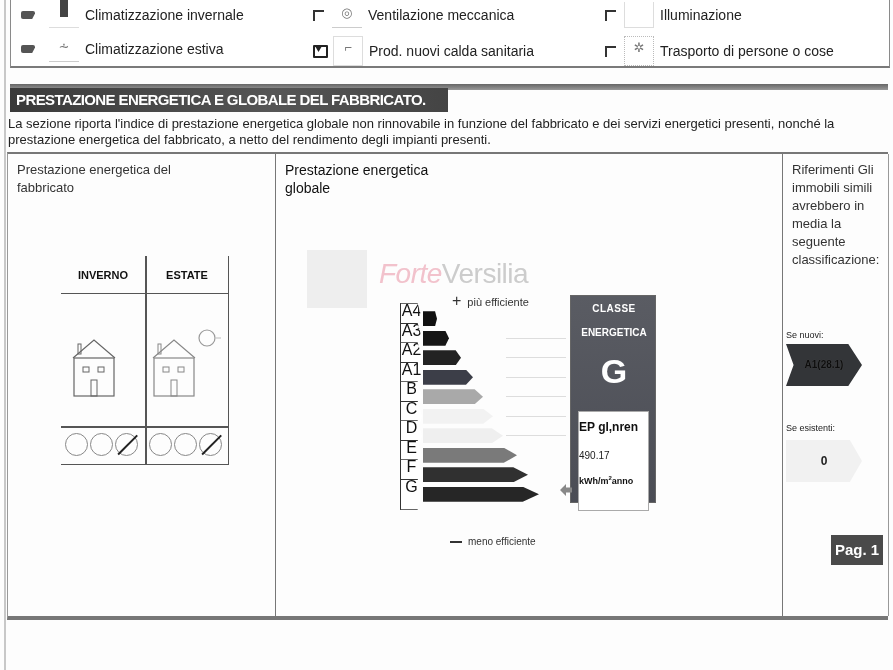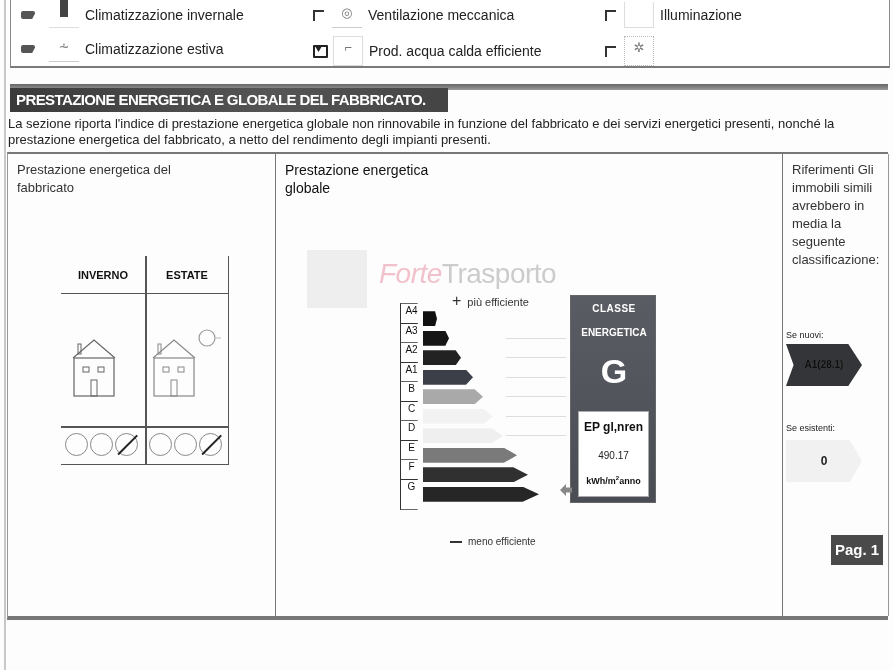--- a/index.html
+++ b/index.html
@@ -41,30 +41,30 @@
   .face.x::after{content:"";position:absolute;left:-2px;top:10px;width:27px;height:1.5px;background:#222;transform:rotate(-45deg)}
   
   .watermark{position:absolute;left:307px;top:250px;width:280px;height:60px}
   .wm-box{position:absolute;left:0;top:0;width:60px;height:58px;background:#eee}
   .wm-text{position:absolute;left:72px;top:8px;font-size:28px;color:#f2c2cc;letter-spacing:-0.5px}
   .wm-text span{color:#ccc}
   .plus{position:absolute;left:452px;top:292px;font-size:11px;color:#333}
   .plus b{font-size:16px;font-weight:normal;margin-right:6px}
   .bars{position:absolute;left:400px;top:309px;width:160px}
   .bar-row{height:19.5px;display:flex;align-items:center;position:relative}
-  .bar-label{width:22px;height:31px;border:1px solid #333;border-right:none;font-size:10px;text-align:center;line-height:13px;color:#111;background:#fff;position:relative;clip-path:polygon(0 0,80% 0,100% 50%,80% 100%,0 100%)}
+  .bar-label{width:22px;height:31px;border:1px solid #333;border-right:none;font-size:16px;text-align:center;line-height:13px;color:#111;background:#fff;position:relative;clip-path:polygon(0 0,80% 0,100% 50%,80% 100%,0 100%)}
   .bar{height:15px;margin-left:1px;clip-path:polygon(0 0,86% 0,100% 50%,86% 100%,0 100%)}
   .bar-line{position:absolute;right:-6px;top:9px;width:60px;height:1px;background:#ddd}
   .meno{position:absolute;left:450px;top:536px;font-size:10px;color:#333;}
   .meno::before{content:"";display:inline-block;width:12px;height:2px;background:#333;vertical-align:middle;margin-right:6px}
   .classe{position:absolute;left:570px;top:295px;width:86px;height:208px;background:linear-gradient(#5a5c63,#4b4d55);border:1px solid #666}
   .classe-t1{position:absolute;left:0;width:86px;top:7px;text-align:center;color:#fff;font-weight:bold;font-size:10px;letter-spacing:0.5px}
   .classe-t2{position:absolute;left:0;width:86px;top:31px;text-align:center;color:#fff;font-weight:bold;font-size:10px}
   .classe-g{position:absolute;left:0;width:86px;top:56px;text-align:center;color:#fff;font-weight:bold;font-size:34px}
-  .ep{position:absolute;left:7px;top:115px;width:71px;height:86px;background:#fff;border:1px solid #aaa;text-align:center}
+  .ep{position:absolute;left:7px;top:115px;width:71px;height:100px;background:#fff;border:1px solid #aaa;}
   .ep-t{font-size:12px;font-weight:bold;margin-top:8px;color:#111}
   .ep-v{font-size:10px;margin-top:16px;color:#222}
   .ep-u{font-size:9px;margin-top:14px;color:#111;font-weight:bold}
   .ep-u sup{font-size:6px}
   .pointer{position:absolute;left:560px;top:484px;width:12px;height:12px;background:#888;clip-path:polygon(0 50%,50% 0,50% 30%,100% 30%,100% 70%,50% 70%,50% 100%)}
   
   .se-nuovi{position:absolute;left:786px;top:330px;font-size:9px;color:#222}
   .arrow-dark{position:absolute;left:786px;top:344px;width:76px;height:42px;background:#333538;clip-path:polygon(0 0,82% 0,100% 50%,82% 100%,0 100%,10% 50%);color:#111;font-size:10px;text-align:center;line-height:42px;font-weight:bold}
   .arrow-dark span{color:#0d0d0d;text-shadow:0 0 1px #555}
   .se-esist{position:absolute;left:786px;top:423px;font-size:9px;color:#222}
@@ -88,30 +88,31 @@
     <span>Climatizzazione estiva</span>
   </div>
   <div class="svc" style="left:302px;top:6px">
     <span class="chk"></span>
     <span class="svc-icon">◎</span>
     <span>Ventilazione meccanica</span>
   </div>
   <div class="svc" style="left:302px;top:40px">
     <span class="chk checked"></span>
     <span class="svc-icon" style="border:1px solid #ddd;height:30px">⌐</span>
-    <span>Prod. acqua calda efficiente</span>
+    <span>Prod. nuovi calda sanitaria</span>
   </div>
   <div class="svc" style="left:594px;top:6px">
     <span class="chk"></span>
     <span class="svc-icon" style="border:1px solid #ddd;border-top:none"></span>
     <span>Illuminazione</span>
   </div>
   <div class="svc" style="left:594px;top:40px">
     <span class="chk"></span>
     <span class="svc-icon" style="border:1px dotted #bbb;height:30px">✲</span>
+    <span>Trasporto di persone o cose</span>
   </div>
 </div>
 
 <div class="sec-header"></div>
 <div class="sec-title">PRESTAZIONE ENERGETICA E GLOBALE DEL FABBRICATO.</div>
 <div class="sec-desc">
   <b>La sezione</b><span> riporta l'indice di prestazione energetica globale non rinnovabile in funzione del fabbricato e dei servizi energetici presenti, nonché la prestazione energetica del fabbricato, a netto del rendimento degli impianti presenti.</span>
 </div>
 
 <div class="grid">
@@ -160,21 +161,21 @@
   </div>
   <div class="faces" style="left:88px">
     <div class="face"></div>
     <div class="face"></div>
     <div class="face x"></div>
   </div>
 </div>
 
 <div class="watermark">
   <div class="wm-box"></div>
-  <div class="wm-text"><i>Forte</i><span>Trasporto</span></div>
+  <div class="wm-text"><i>Forte</i><span>Versilia</span></div>
 </div>
 
 <div class="plus"><b>+</b><span>più efficiente</span></div>
 <div class="bars" id="bars">
     <div class="bar-row">
       <div class="bar-label">A4</div>
       <div class="bar" style="width:14px;background:#111111"></div>
     </div>
     <div class="bar-row">
       <div class="bar-label">A3</div>

